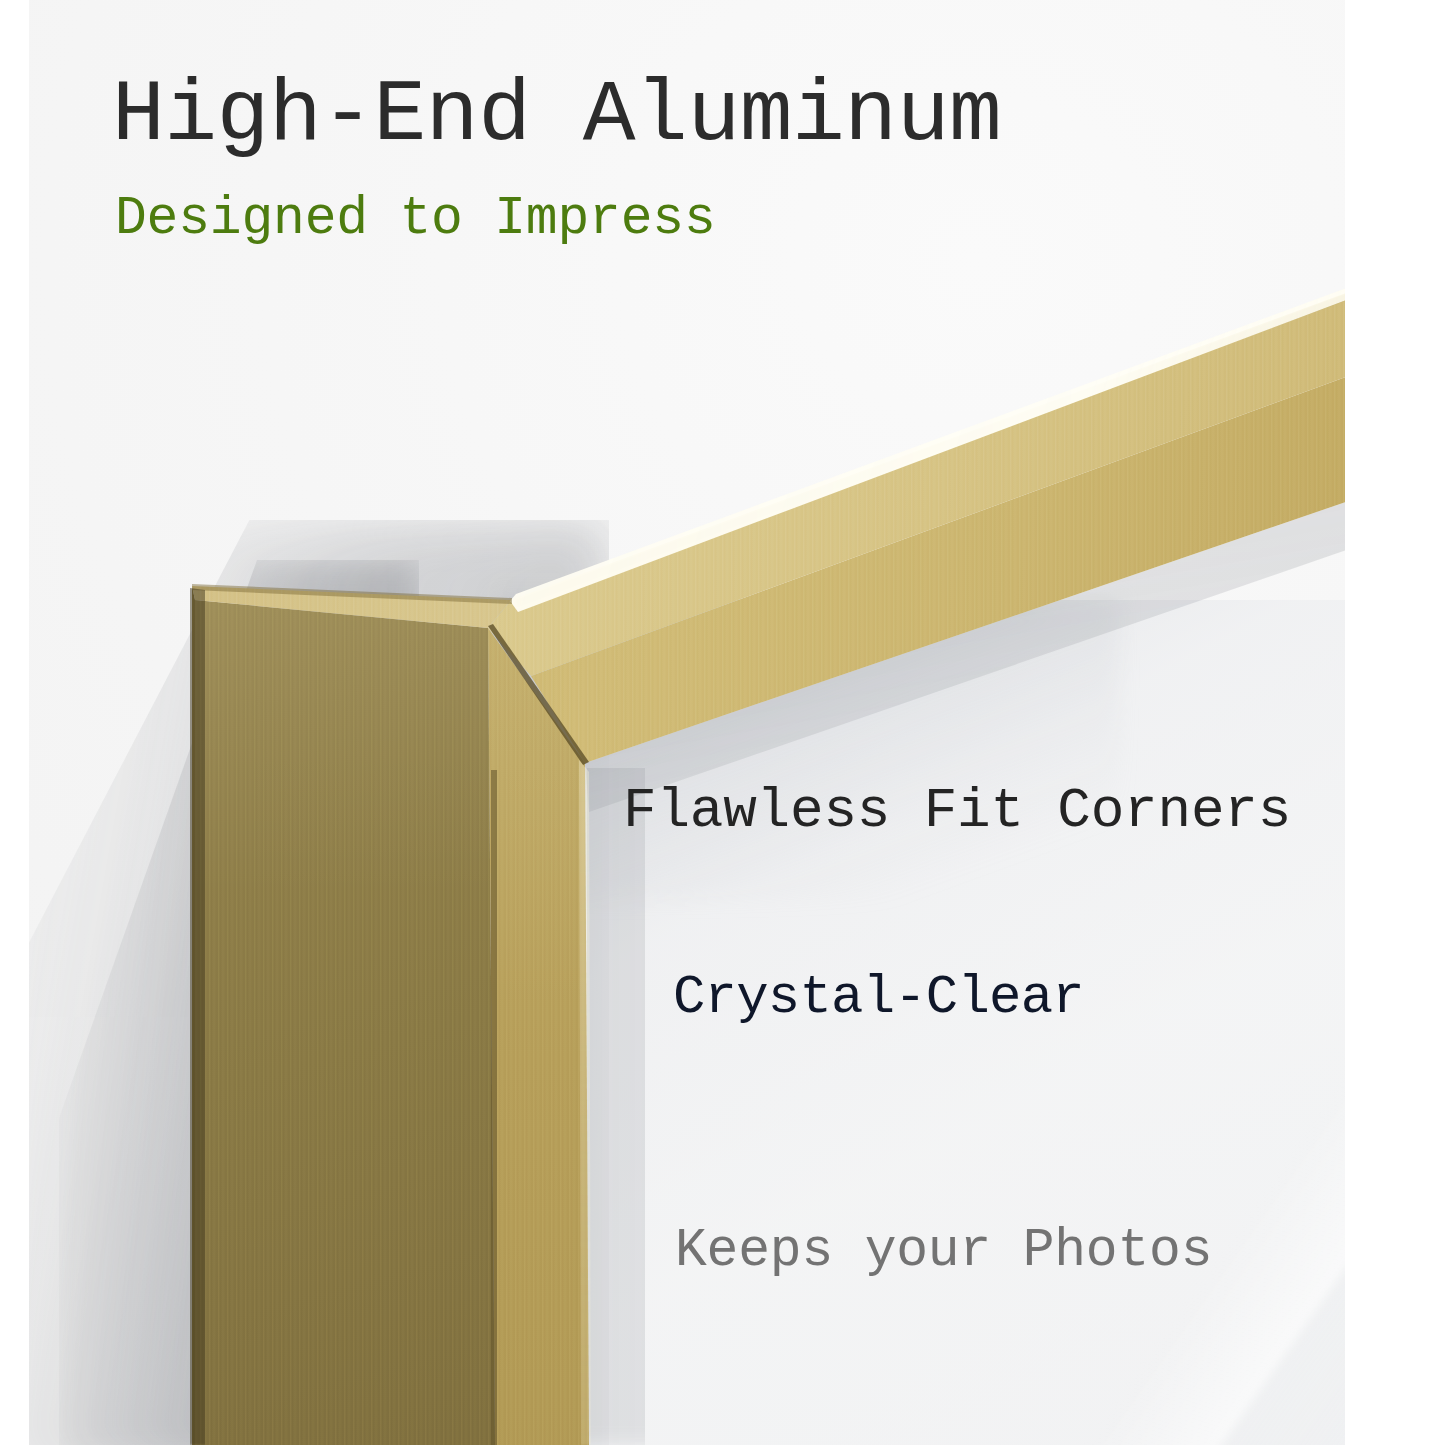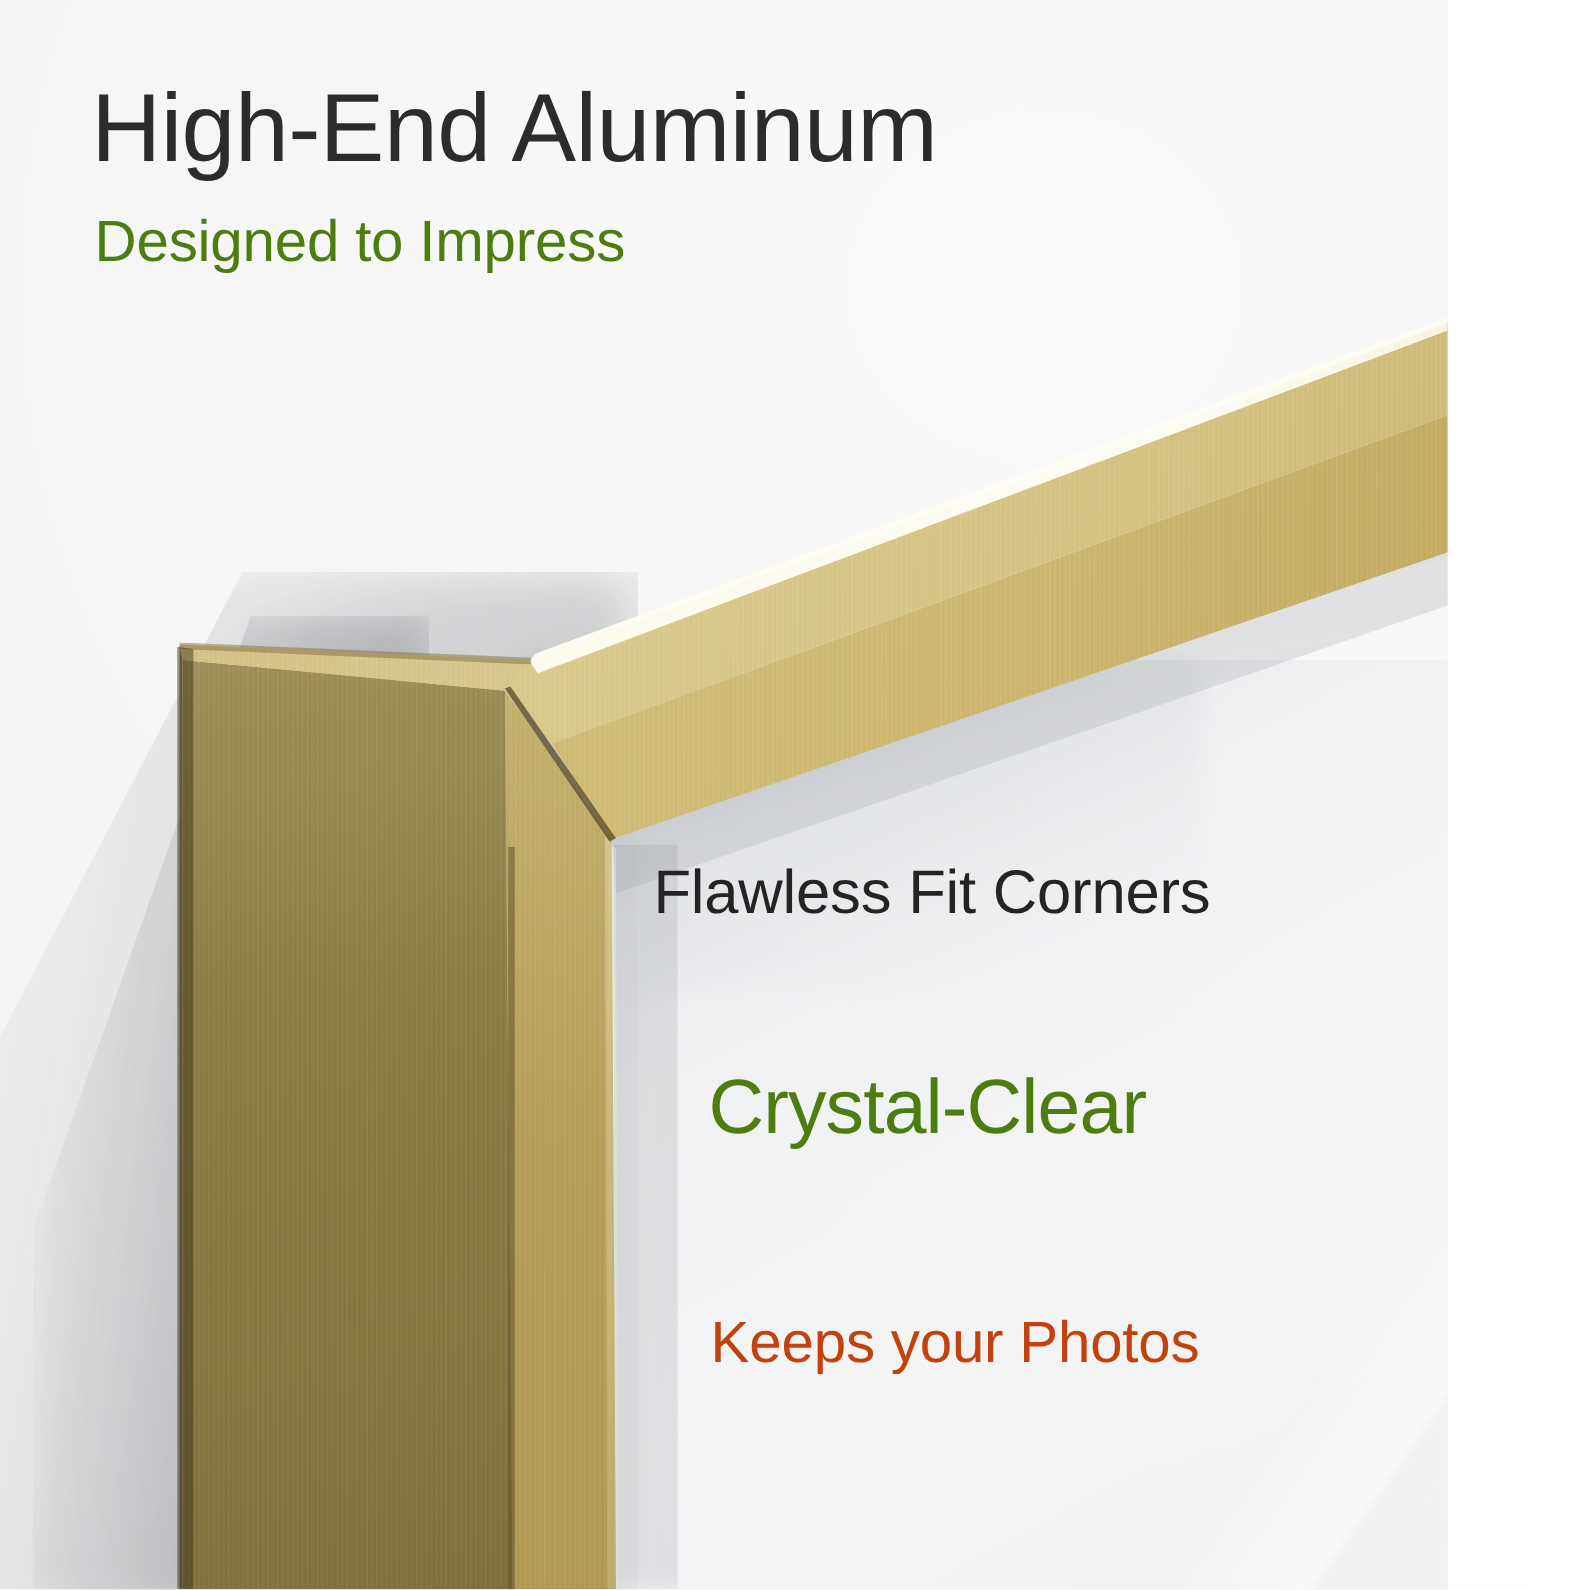--- a/index.html
+++ b/index.html
@@ -7,21 +7,22 @@
     padding: 0;
     background: #ffffff;
   }
 
   #stage {
     position: relative;
     width: 1316px;
     height: 1445px;
     overflow: hidden;
     background: #f5f5f5;
-    font-family: Liberation Sans, sans-serif;
+    font-family: Liberation Mono, monospace;
+    margin-left: 29px;
   }
 
   
   .wall {
     position: absolute;
     inset: 0;
     background:
       radial-gradient(120% 100% at 72% 18%, #fafafa 0%, #f6f6f6 45%, #f2f2f2 100%);
   }
 
@@ -270,32 +271,32 @@
   .corner-label {
     left: 594px; top: 783px;
     font-size: 56px;
     font-weight: 300;
     letter-spacing: -0.2px;
     color: #242424;
     line-height: 1.0;
   }
   .glass-title {
     left: 644px; top: 966px;
-    font-size: 70px;
+    font-size: 54px;
     font-weight: 300;
     letter-spacing: -0.8px;
-    color: #4d7c0f;
+    color: #0f172a;
     line-height: 1.17;
   }
   .glass-sub {
-    left: 646px; top: 1190px;
+    left: 646px; top: 1220px;
     font-size: 53px;
     font-weight: 300;
     letter-spacing: -0.2px;
-    color: #c2410c;
+    color: #737373;
     line-height: 1.18;
   }
 </style>
 </head>
 <body>
 
 <div id="stage">
 
   <div class="wall"></div>
 

